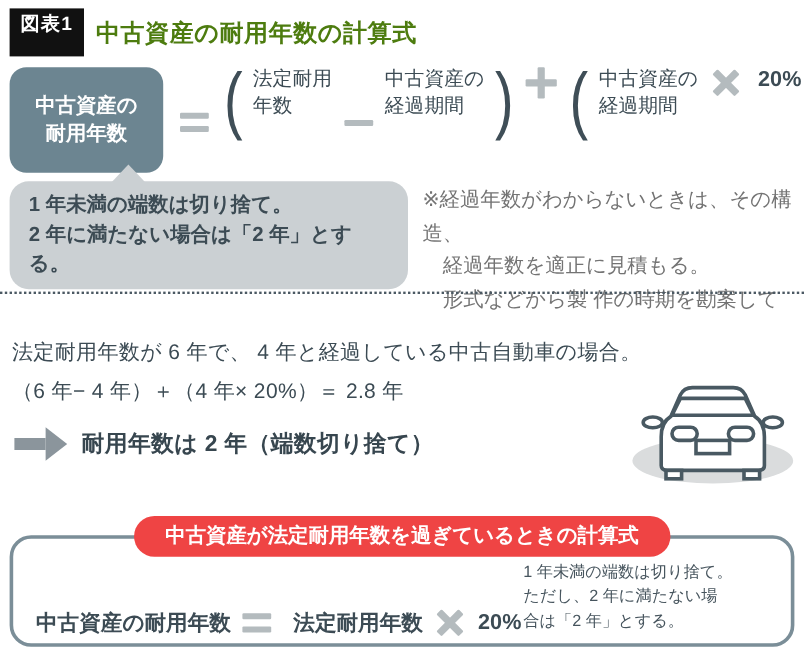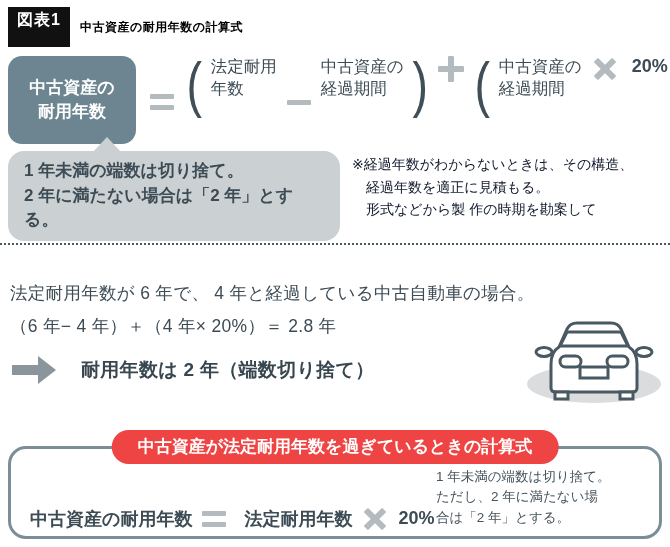--- a/index.html
+++ b/index.html
@@ -3,21 +3,21 @@
 <meta charset="utf-8">
 <style>
   * { margin:0; padding:0; box-sizing:border-box; }
   html,body { background:#ffffff; }
   body { font-family:"Liberation Sans","DejaVu Sans",sans-serif; }
   #canvas { position:relative; width:670px; height:547px; background:#ffffff; overflow:hidden; }
 
   
   .header { position:absolute; top:7px; left:8px; display:flex; align-items:center; gap:10px; }
   .badge { background:#111111; color:#ffffff; font-size:16px; font-weight:700; padding:3px 9px 16px; letter-spacing:1px; }
-  .title { font-size:12px; font-weight:700; color:#000000; letter-spacing:0.5px; }
+  .title { font-size:20px; font-weight:700; color:#4d7c0f; letter-spacing:0.5px; }
 
   
   .formula-row { position:absolute; top:56px; left:8px; width:656px; height:92px;
                  display:flex; }
   .result-box { width:128px; height:88px; background:#6C8591; border-radius:14px;
                 color:#ffffff; font-size:17px; font-weight:700; line-height:1.4;
                 display:flex; flex-direction:column; justify-content:center; align-items:center;
                 text-align:center; flex:none; }
   .term { font-size:16.5px; font-weight:400; color:#3C4B54; line-height:1.32; text-align:left; white-space:nowrap; }
   .paren { font-size:62px; font-weight:400; color:#3F4E57; line-height:0.9;
@@ -37,40 +37,40 @@
 
   
   .bubble { position:absolute; top:151px; left:8px; width:332px; background:#CBD0D3;
             border-radius:16px; padding:8px 16px; color:#3C4B54; font-size:17px;
             font-weight:600; line-height:1.45; }
   .bubble-tail { position:absolute; top:-14px; left:84px; width:0; height:0;
                  border-left:15px solid transparent; border-right:15px solid transparent;
                  border-bottom:16px solid #CBD0D3; }
 
   
-  .side-note { position:absolute; top:153px; left:352px; width:312px; font-size:14px;
-               color:#0f172a; line-height:1.62; }
+  .side-note { position:absolute; top:153px; left:352px; width:312px; font-size:17px;
+               color:#737373; line-height:1.62; }
   .side-note .ind { padding-left:1em; }
 
   
   .divider { position:absolute; top:243px; left:0; width:670px; height:0;
              border-top:2.5px dotted #4B5963; }
 
   
   .example { position:absolute; top:280px; left:10px; width:540px; color:#3C4B54;
              font-size:17.5px; line-height:1.55; font-weight:400; letter-spacing:0.3px; }
   .example .calc { margin-top:6px; }
 
   .conclusion { position:absolute; top:356px; left:12px; display:flex; align-items:center; }
   .arrow-icon { position:relative; width:44px; height:28px; flex:none; }
   .arrow-icon .shaft { position:absolute; left:0; top:9px; width:26px; height:10px; background:#8B959C; }
   .arrow-icon .head { position:absolute; left:26px; top:0; width:0; height:0;
                       border-top:14px solid transparent; border-bottom:14px solid transparent;
                       border-left:18px solid #8B959C; }
-  .conclusion-text { margin-left:25px; font-size:19px; font-weight:700; color:#37464F; letter-spacing:0.3px; }
+  .conclusion-text { margin-left:12px; font-size:19px; font-weight:700; color:#37464F; letter-spacing:0.3px; }
 
   
   .car { position:absolute; top:304px; left:520px; width:148px; height:102px; }
 
   
   .bottom-box { position:absolute; top:446px; left:8px; width:654px; height:93px;
                 border:3px solid #7B8E98; border-radius:18px; background:#ffffff; }
   .bottom-pill { position:absolute; top:430px; left:50%; transform:translateX(-50%);
                  background:#ef4444; color:#ffffff; font-size:17px; font-weight:700;
                  padding:5px 26px 6px; border-radius:17px; white-space:nowrap; z-index:2; }

